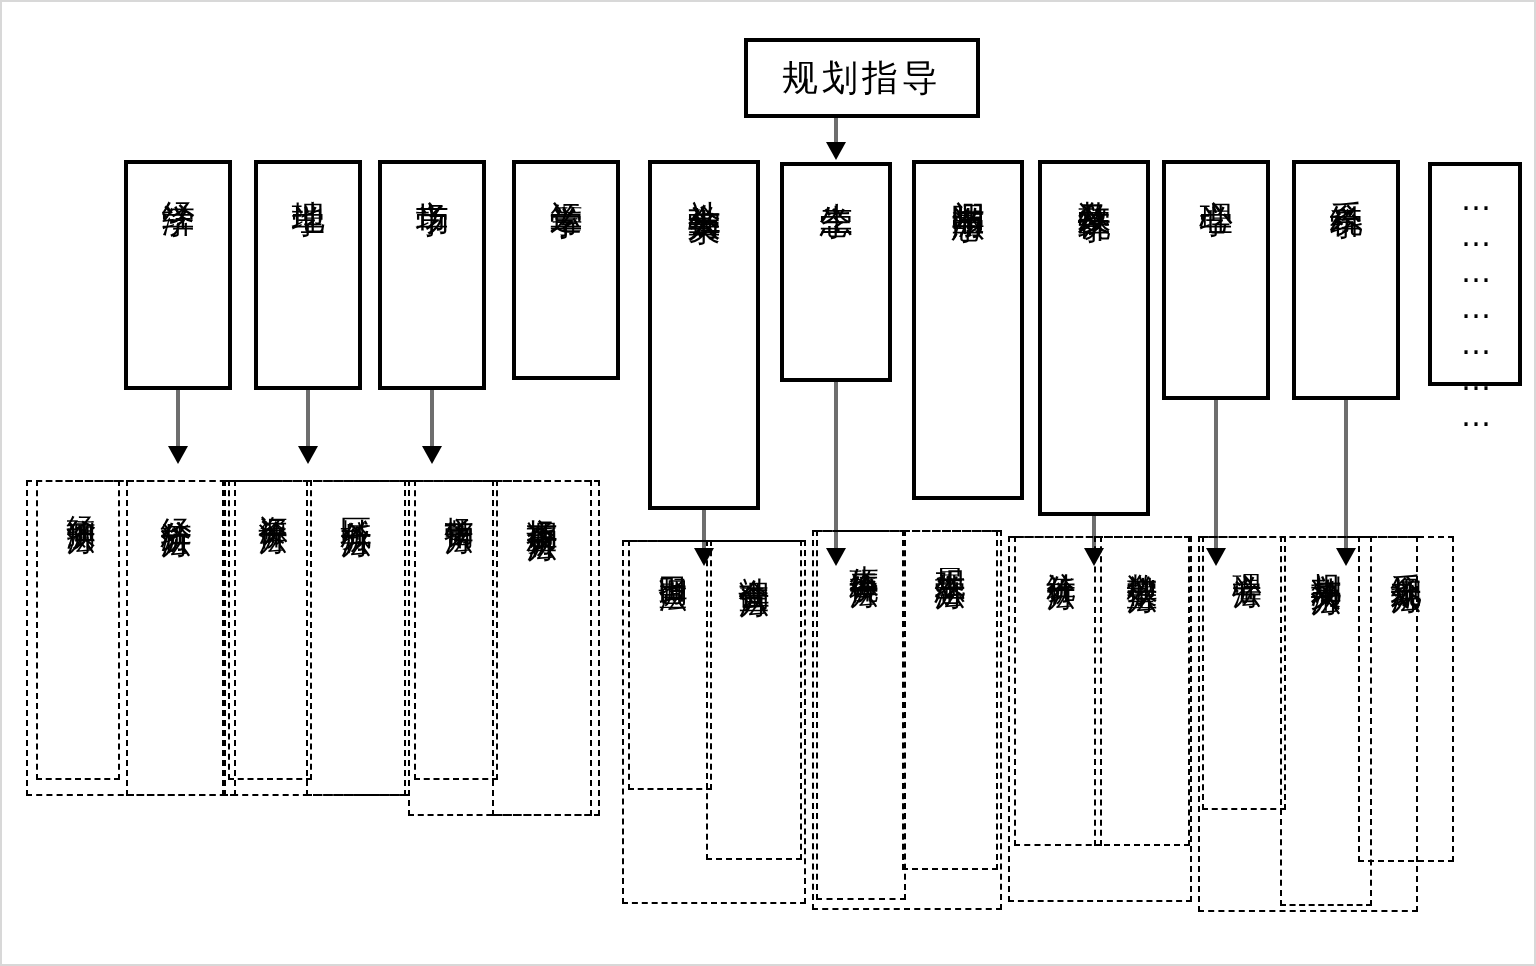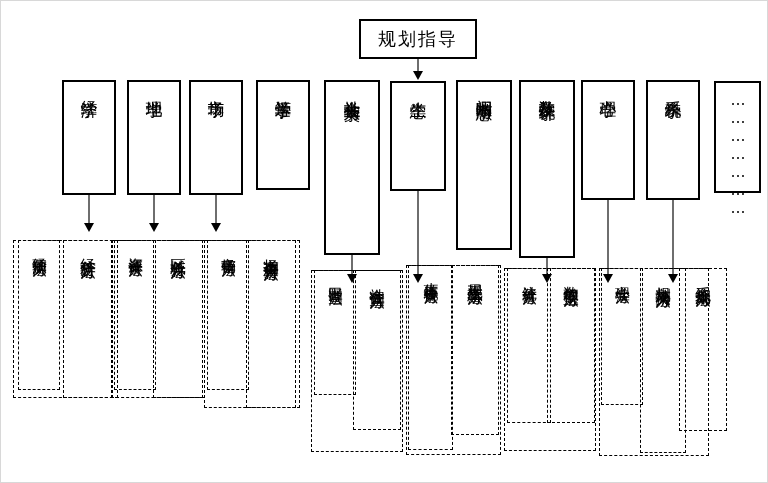--- a/index.html
+++ b/index.html
@@ -50,20 +50,21 @@
     box-sizing:border-box;
     border:2.4px solid #000000;
     background:#ffffff;
     display:flex;
     align-items:center;
     justify-content:center;
     font-size:18px;
     letter-spacing:2px;
     color:#000;
     z-index:4;
+    margin-left:13px;
   }
 
   
   .vline{
     position:absolute;
     width:1.6px;
     background:#6e6e6e;
     z-index:1;
   }
   .arrowhead{

